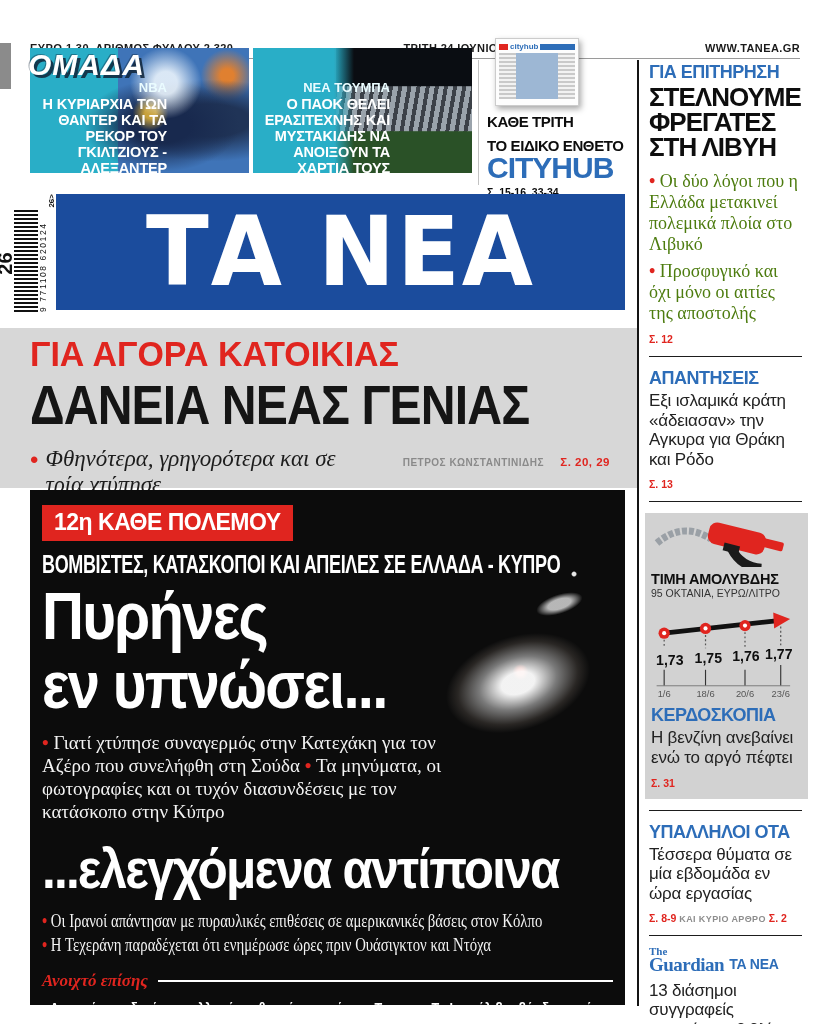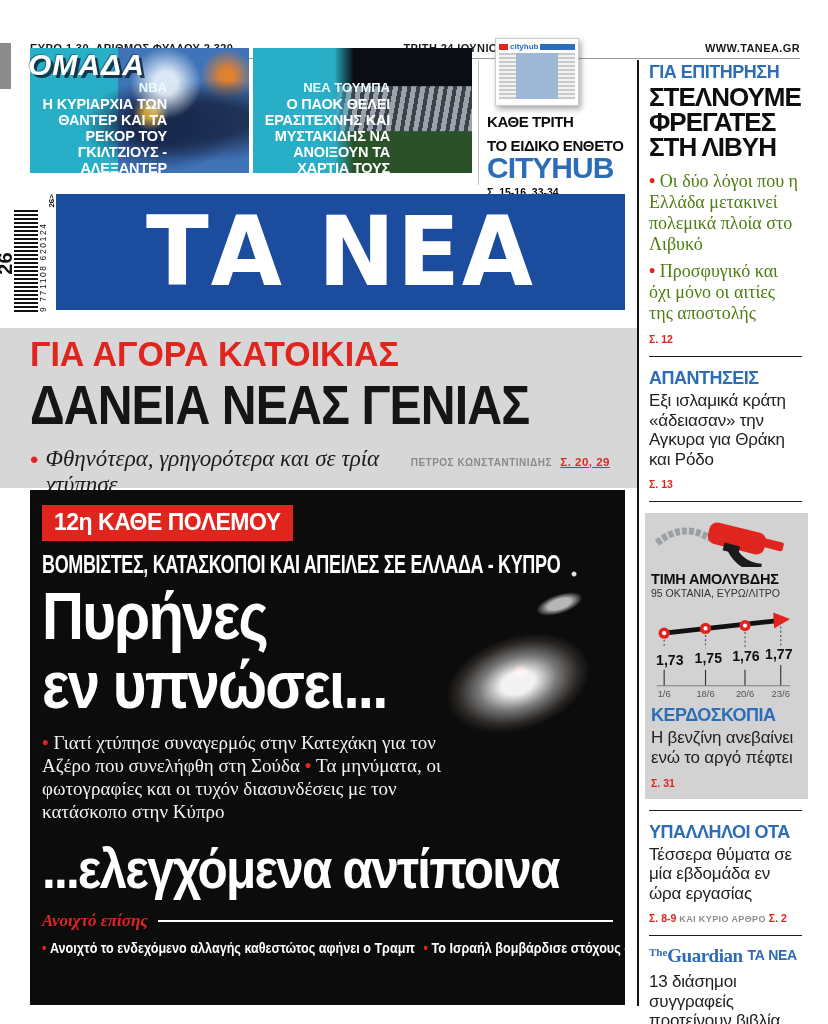--- a/index.html
+++ b/index.html
@@ -63,21 +63,21 @@
   .bc-addon { font-size:8px; font-weight:bold; color:#111; align-self:flex-end; }
   .edition-num { position:absolute; left:-6px; top:252px; transform:rotate(-90deg); font-size:20px; font-weight:900; color:#111; }
   
   .leadband { position:absolute; left:0; top:328px; width:637px; height:160px; background:#d7d7d7;padding-left:24px; }
   .lead-kicker { position:absolute; left:30px; top:6px; font-size:35px; font-weight:900; letter-spacing:0; color:#e0251f; transform:scaleX(.97); transform-origin:left; white-space:nowrap; }
   .lead-headline { position:absolute; left:30px; top:44px; font-size:56px; font-weight:900; letter-spacing:-1px; color:#151515; transform:scaleX(.86); transform-origin:left; white-space:nowrap; }
   .lead-subrow { position:absolute; left:30px; top:118px; width:580px; display:flex; align-items:baseline; }
   .lead-bullet { color:#e0251f; font-size:24px; margin-right:7px; line-height:0; position:relative; top:2px; }
   .lead-sub { font-family:"Liberation Serif", serif; font-style:italic; font-size:23px; color:#1d1d1d; }
   .lead-byline { margin-left:28px; font-size:10px; font-weight:bold; color:#8a8a8a; letter-spacing:.5px; white-space:nowrap; }
-  .lead-pages { font-size:11.5px; font-weight:800; color:#e0251f; margin-left:5px;text-decoration:underline; }
+  .lead-pages { font-size:11.5px; font-weight:800; color:#e0251f; margin-left:13px; }
   
   .mainstory { position:absolute; left:30px; top:490px; width:595px; height:515px; background:#0c0c0c; color:#fff; overflow:hidden; }
   .sparkle { position:absolute; right:-10px; top:62px; width:290px; height:240px; transform:rotate(-18deg); pointer-events:none;
     background:
       radial-gradient(ellipse 95px 60px at 58% 58%, rgba(255,255,255,.95) 0 18%, rgba(255,255,255,.45) 42%, rgba(255,230,210,.12) 65%, rgba(0,0,0,0) 78%),
       radial-gradient(ellipse 30px 12px at 80% 32%, rgba(255,255,255,.7) 0 40%, rgba(255,255,255,0) 80%),
       radial-gradient(circle 8px at 60% 54%, rgba(255,90,70,.85) 0 40%, rgba(255,90,70,0) 100%),
       radial-gradient(circle 3px at 88% 22%, rgba(255,255,255,.9) 0 60%, rgba(255,255,255,0) 100%);
   }
   .war-tag { display:inline-block; margin:15px 0 0 12px; background:#e0251f; color:#fff; font-size:23px; font-weight:800; letter-spacing:-.5px; padding:4px 12px 5px; position:relative; z-index:2; }
@@ -100,21 +100,21 @@
   .rtitle { font-size:26px; font-weight:900; color:#0e0e0e; line-height:.97; letter-spacing:-1px; margin:2px 0 10px; }
   .rser { font-family:"Liberation Serif", serif; font-size:18px; line-height:1.18; color:#4d7c0f; margin-bottom:5px; }
   .rsans { font-size:17px; line-height:1.15; color:#222; letter-spacing:-.2px; }
   .rpages { color:#e0251f; font-weight:800; font-size:10.5px; margin-top:9px; }
   .rpages .gray { color:#8d8d8d; font-size:9px; font-weight:700; letter-spacing:.4px; }
   .rsep { border:none; border-top:1.5px solid #1d1d1d; margin:11px 0; }
   .fuelpanel { background:#d2d2d2; margin:10px -6px 0 -4px; padding:4px 6px 10px; }
   .fuel-title { font-weight:800; font-size:14.5px; color:#0e0e0e; letter-spacing:-.2px; }
   .fuel-sub { font-size:10.5px; color:#333; margin-bottom:2px; }
   .g-logo { display:flex; align-items:flex-end; gap:5px; margin-bottom:8px; }
-  .g-stack { display:flex; flex-direction:row; line-height:.85; color:#2d6db8; font-family:"Liberation Serif", serif; font-weight:900; }
+  .g-stack { display:flex; flex-direction:column; line-height:.85; color:#2d6db8; font-family:"Liberation Serif", serif; font-weight:900; }
   .g-the { font-size:11px; }
   .g-guardian { font-size:19px; letter-spacing:-.5px; }
   .g-tanea { font-size:14px; font-weight:900; color:#2d6db8; padding-bottom:1px; letter-spacing:-.3px; }
   svg text { font-family:"Liberation Sans", sans-serif; }
 </style>
 </head>
 <body>
 
 <div class="page">
 
@@ -192,20 +192,24 @@
     <div class="sparkle"></div>
     <div class="war-tag">12η ΚΑΘΕ ΠΟΛΕΜΟΥ</div>
     <div class="war-kicker">ΒΟΜΒΙΣΤΕΣ, ΚΑΤΑΣΚΟΠΟΙ ΚΑΙ ΑΠΕΙΛΕΣ ΣΕ ΕΛΛΑΔΑ - ΚΥΠΡΟ</div>
     <div class="war-h1">Πυρήνες</div>
     <div class="war-h1">εν υπνώσει...</div>
     <p class="war-bullets1">
       <span class="rbullet">Γιατί χτύπησε συναγερμός στην Κατεχάκη για τον Αζέρο που συνελήφθη στη Σούδα</span>
       <span class="rbullet">Τα μηνύματα, οι φωτογραφίες και οι τυχόν διασυνδέσεις με τον κατάσκοπο στην Κύπρο</span>
     </p>
     <div class="war-h2">...ελεγχόμενα αντίποινα</div>
+    <div class="war-bullets2">
+      <span class="rbullet">Οι Ιρανοί απάντησαν με πυραυλικές επιθέσεις σε αμερικανικές βάσεις στον Κόλπο</span>
+      <span class="rbullet">Η Τεχεράνη παραδέχεται ότι ενημέρωσε ώρες πριν Ουάσιγκτον και Ντόχα</span>
+    </div>
     <div class="also-row">
       <span class="also-label">Ανοιχτό επίσης</span>
       <span class="also-line"></span>
     </div>
     <div class="war-bullets3">
       <span class="rbullet">Ανοιχτό το ενδεχόμενο αλλαγής καθεστώτος αφήνει ο Τραμπ</span>
       <span class="rbullet">Το Ισραήλ βομβάρδισε στόχους - σύμβολα</span>
     </div>
     
     

